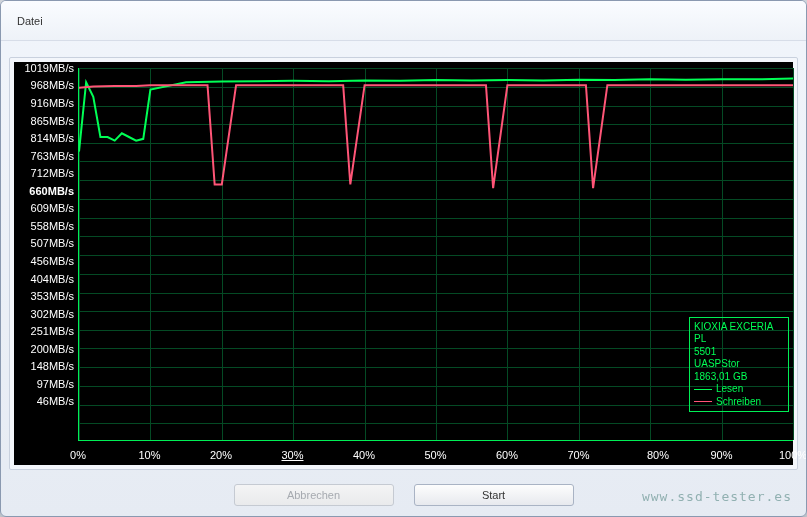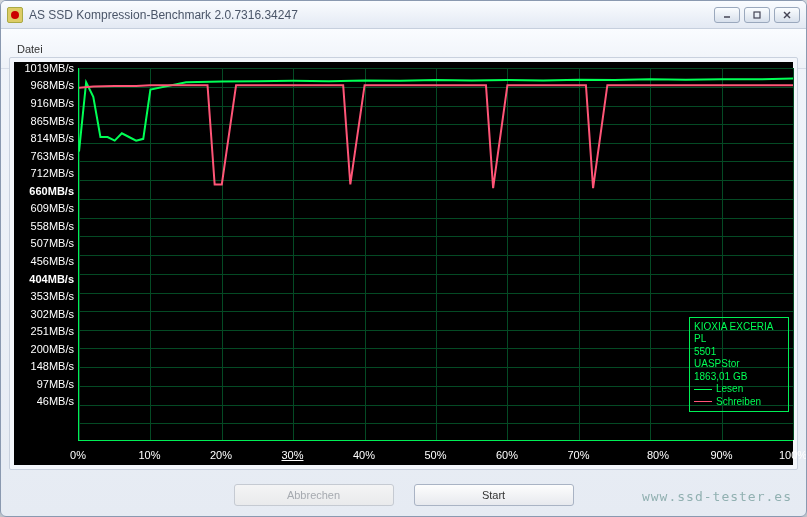--- a/index.html
+++ b/index.html
@@ -31,59 +31,37 @@
   .watermark { position:absolute; right:14px; bottom:12px; color:#8aa; font-family:monospace; font-size:13px; letter-spacing:1px; opacity:0.9; pointer-events:none; }
   .button-row { position:absolute; left:0; right:0; bottom:10px; display:flex; justify-content:center; gap:20px; }
   .btn { width:160px; height:22px; background:linear-gradient(#fdfdfd,#e7e9ee); border:1px solid #a9b3c4; border-radius:3px; font-size:11px; color:#333; cursor:pointer; }
   .btn:disabled { color:#a6aab0; background:linear-gradient(#f4f4f5,#e9eaec); border-color:#c5cad2; cursor:default; }
 </style>
 </head>
 <body>
 
 <div class="window">
 
-  <div class="titlebar">
-    <div class="app-icon"></div>
-    <div class="wtitle">AS SSD Kompression-Benchmark 2.0.7316.34247</div>
-    <div class="win-buttons">
-      <div class="win-btn">
-          <svg viewBox="0 0 10 10">
-            <line x1="2" y1="7" x2="8" y2="7" stroke="#445" stroke-width="1.4"></line>
-          </svg>
-        </div>
-      <div class="win-btn">
-          <svg viewBox="0 0 10 10">
-            <rect x="2" y="2" width="6" height="6" fill="none" stroke="#445" stroke-width="1.2"></rect>
-          </svg>
-        </div>
-      <div class="win-btn">
-          <svg viewBox="0 0 10 10">
-            <line x1="2" y1="2" x2="8" y2="8" stroke="#445" stroke-width="1.4"></line>
-            <line x1="8" y1="2" x2="2" y2="8" stroke="#445" stroke-width="1.4"></line>
-          </svg>
-        </div>
-    </div>
-  </div>
 
   <div class="menubar">
     <div class="menu-item">Datei</div>
   </div>
 
   <div class="client">
     <div class="chart">
 
       <div class="y-axis" id="y-axis">
           <div class="y-tick" style="top: calc(95.4858% - 22.6457px);">46MB/s</div>
           <div class="y-tick" style="top: calc(90.4809% - 21.1443px); padding-left: 20px;">97MB/s</div>
           <div class="y-tick" style="top: calc(85.476% - 19.6428px);">148MB/s</div>
           <div class="y-tick" style="top: calc(80.3729% - 18.1119px); text-align: right;">200MB/s</div>
           <div class="y-tick" style="top: calc(75.368% - 16.6104px);">251MB/s</div>
           <div class="y-tick" style="top: calc(70.3631% - 15.1089px);">302MB/s</div>
           <div class="y-tick" style="top: calc(65.3582% - 13.6075px);">353MB/s</div>
-          <div class="y-tick" style="top: calc(60.3533% - 12.106px); font-weight: bold;">404MB/s</div>
+          <div class="y-tick" style="top: calc(60.3533% - 12.106px);">404MB/s</div>
           <div class="y-tick" style="top: calc(55.2502% - 10.5751px);">456MB/s</div>
           <div class="y-tick" style="top: calc(50.2453% - 9.0736px);">507MB/s</div>
           <div class="y-tick" style="top: calc(45.2404% - 7.57213px);">558MB/s</div>
           <div class="y-tick" style="top: calc(40.2355% - 6.07066px);">609MB/s</div>
           <div class="y-tick" style="top: calc(35.2306% - 4.56919px); font-weight: bold;">660MB/s</div>
           <div class="y-tick" style="top: calc(30.1276% - 3.03827px);">712MB/s</div>
           <div class="y-tick" style="top: calc(25.1227% - 1.5368px);">763MB/s</div>
           <div class="y-tick" style="top: calc(20.1178% - 0.0353288px);">814MB/s</div>
           <div class="y-tick" style="top: calc(15.1129% + 1.46614px);">865MB/s</div>
           <div class="y-tick" style="top: calc(10.1079% + 2.96762px);">916MB/s</div>

